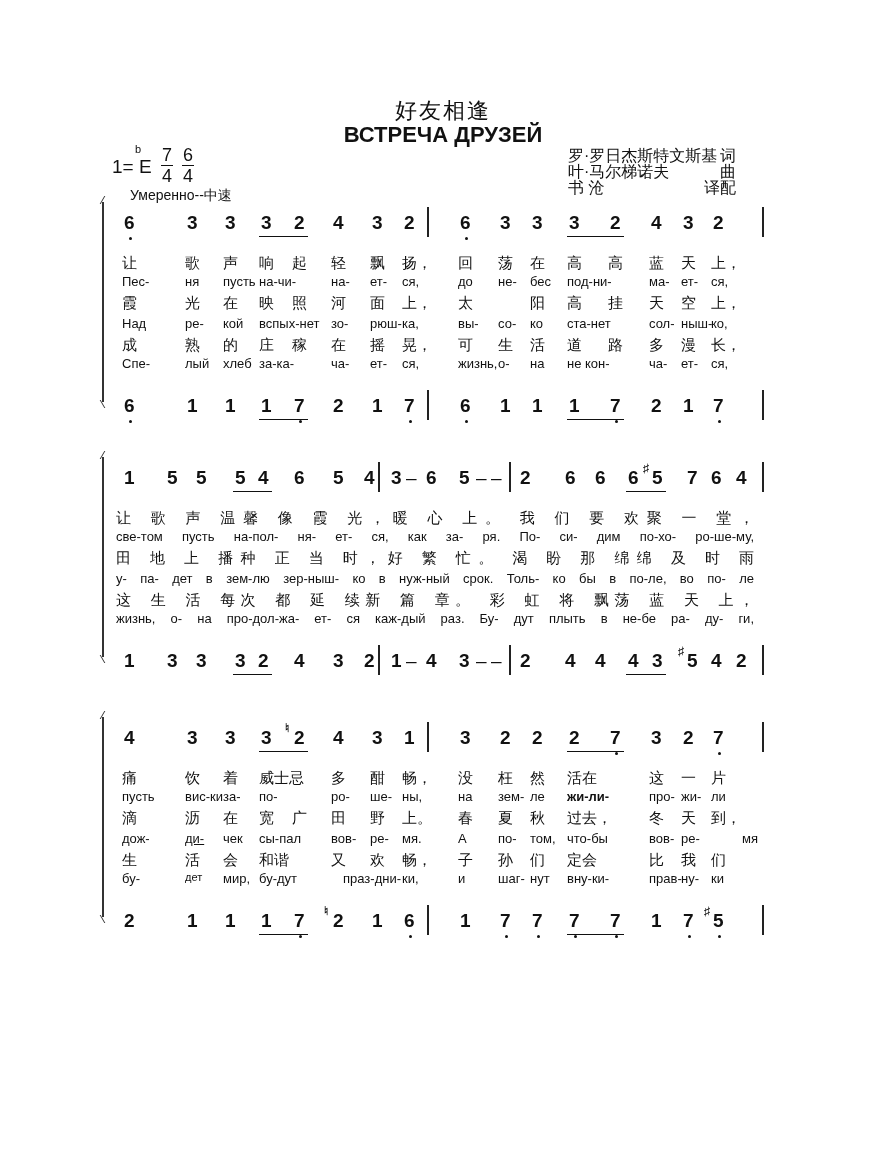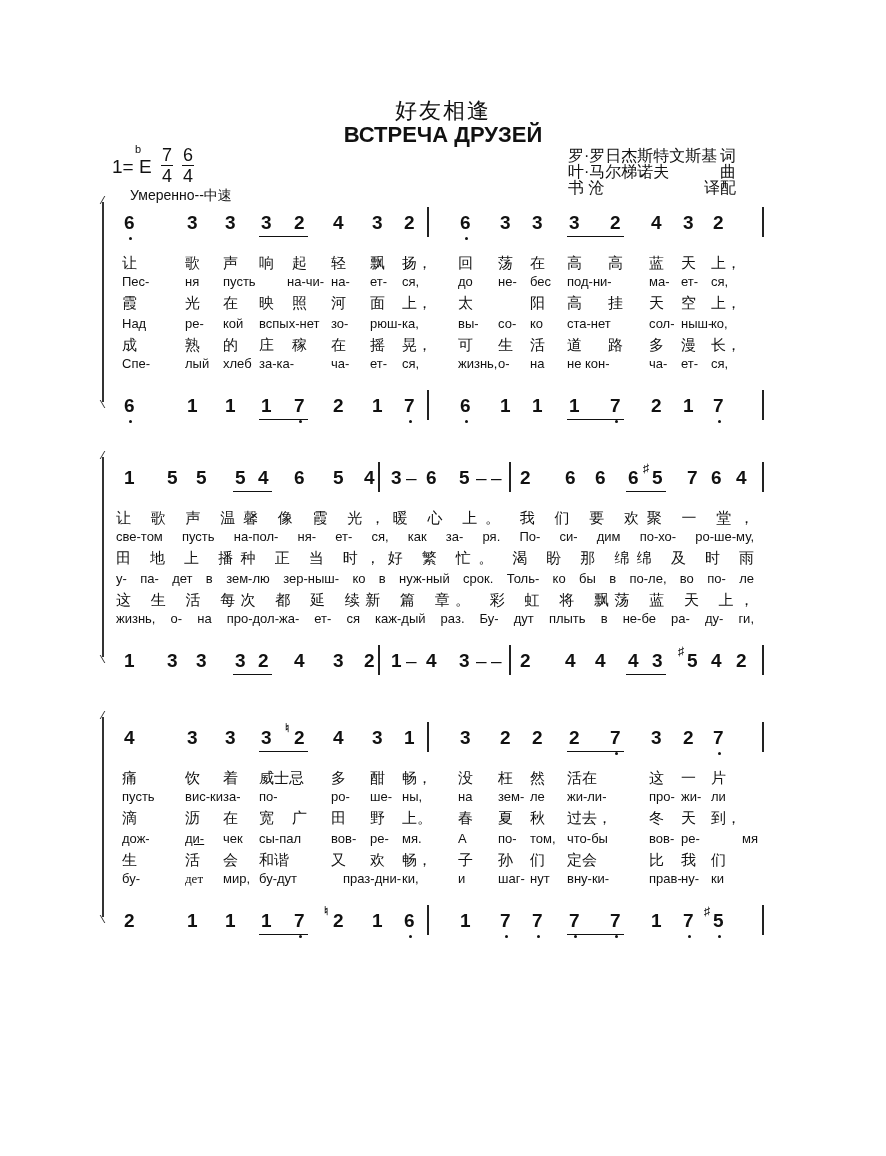--- a/index.html
+++ b/index.html
@@ -122,21 +122,21 @@
 <span class="abs" style="top: 254px; left: 498px; font-size: 15px;">荡</span>
 <span class="abs" style="top: 254px; left: 530px; font-size: 15px;">在</span>
 <span class="abs" style="top: 254px; left: 567px; font-size: 15px;">高</span>
 <span class="abs" style="top: 254px; left: 608px; font-size: 15px;">高</span>
 <span class="abs" style="top: 254px; left: 649px; font-size: 15px;">蓝</span>
 <span class="abs" style="top: 254px; left: 681px; font-size: 15px;">天</span>
 <span class="abs" style="top: 254px; left: 711px; font-size: 15px;">上，</span>
 <span class="abs" style="top: 274px; left: 122px; font-size: 13px;">Пес-</span>
 <span class="abs" style="top: 274px; left: 185px; font-size: 13px;">ня</span>
 <span class="abs" style="top: 274px; left: 223px; font-size: 13px;">пусть</span>
-<span class="abs" style="top: 274px; left: 259px; font-size: 13px; margin-left: 28px;">на-чи-</span>
+<span class="abs" style="top: 274px; left: 259px; font-size: 13px;">на-чи-</span>
 <span class="abs" style="top: 274px; left: 331px; font-size: 13px;">на-</span>
 <span class="abs" style="top: 274px; left: 370px; font-size: 13px;">ет-</span>
 <span class="abs" style="top: 274px; left: 402px; font-size: 13px;">ся,</span>
 <span class="abs" style="top: 274px; left: 458px; font-size: 13px;">до</span>
 <span class="abs" style="top: 274px; left: 498px; font-size: 13px;">не-</span>
 <span class="abs" style="top: 274px; left: 530px; font-size: 13px;">бес</span>
 <span class="abs" style="top: 274px; left: 567px; font-size: 13px;">под-ни-</span>
 <span class="abs" style="top: 274px; left: 649px; font-size: 13px;">ма-</span>
 <span class="abs" style="top: 274px; left: 681px; font-size: 13px;">ет-</span>
 <span class="abs" style="top: 274px; left: 711px; font-size: 13px;">ся,</span>
@@ -333,21 +333,21 @@
 <span class="abs" style="top: 789px; left: 122px; font-size: 13px;">пусть</span>
 <span class="abs" style="top: 789px; left: 185px; font-size: 13px;">вис-ки</span>
 <span class="abs" style="top: 789px; left: 223px; font-size: 13px;">за-</span>
 <span class="abs" style="top: 789px; left: 259px; font-size: 13px;">по-</span>
 <span class="abs" style="top: 789px; left: 331px; font-size: 13px;">ро-</span>
 <span class="abs" style="top: 789px; left: 370px; font-size: 13px;">ше-</span>
 <span class="abs" style="top: 789px; left: 402px; font-size: 13px;">ны,</span>
 <span class="abs" style="top: 789px; left: 458px; font-size: 13px;">на</span>
 <span class="abs" style="top: 789px; left: 498px; font-size: 13px;">зем-</span>
 <span class="abs" style="top: 789px; left: 530px; font-size: 13px;">ле</span>
-<span class="abs" style="top: 789px; left: 567px; font-size: 13px;">жи-ли-</span>
+<span class="abs" style="top: 789px; left: 567px; font-size: 13px; font-weight: bold;">жи-ли-</span>
 <span class="abs" style="top: 789px; left: 649px; font-size: 13px;">про-</span>
 <span class="abs" style="top: 789px; left: 681px; font-size: 13px;">жи-</span>
 <span class="abs" style="top: 789px; left: 711px; font-size: 13px;">ли</span>
 <span class="abs" style="top: 809px; left: 122px; font-size: 15px;">滴</span>
 <span class="abs" style="top: 809px; left: 185px; font-size: 15px;">沥</span>
 <span class="abs" style="top: 809px; left: 223px; font-size: 15px;">在</span>
 <span class="abs" style="top: 809px; left: 259px; font-size: 15px;">宽</span>
 <span class="abs" style="top: 809px; left: 292px; font-size: 15px;">广</span>
 <span class="abs" style="top: 809px; left: 331px; font-size: 15px;">田</span>
 <span class="abs" style="top: 809px; left: 370px; font-size: 15px;">野</span>
@@ -381,21 +381,21 @@
 <span class="abs" style="top: 851px; left: 370px; font-size: 15px;">欢</span>
 <span class="abs" style="top: 851px; left: 402px; font-size: 15px;">畅，</span>
 <span class="abs" style="top: 851px; left: 458px; font-size: 15px;">子</span>
 <span class="abs" style="top: 851px; left: 498px; font-size: 15px;">孙</span>
 <span class="abs" style="top: 851px; left: 530px; font-size: 15px;">们</span>
 <span class="abs" style="top: 851px; left: 567px; font-size: 15px;">定会</span>
 <span class="abs" style="top: 851px; left: 649px; font-size: 15px;">比</span>
 <span class="abs" style="top: 851px; left: 681px; font-size: 15px;">我</span>
 <span class="abs" style="top: 851px; left: 711px; font-size: 15px;">们</span>
 <span class="abs" style="top: 871px; left: 122px; font-size: 13px;">бу-</span>
-<span class="abs" style="top: 871px; left: 185px; font-size: 13px; font-family: Liberation Serif, serif;">дет</span>
+<span class="abs" style="top: 871px; left: 185px; font-size: 11px;">дет</span>
 <span class="abs" style="top: 871px; left: 223px; font-size: 13px;">мир,</span>
 <span class="abs" style="top: 871px; left: 259px; font-size: 13px;">бу-дут</span>
 <span class="abs" style="top: 871px; left: 343px; font-size: 13px;">праз-дни-</span>
 <span class="abs" style="top: 871px; left: 402px; font-size: 13px;">ки,</span>
 <span class="abs" style="top: 871px; left: 458px; font-size: 13px;">и</span>
 <span class="abs" style="top: 871px; left: 498px; font-size: 13px;">шаг-</span>
 <span class="abs" style="top: 871px; left: 530px; font-size: 13px;">нут</span>
 <span class="abs" style="top: 871px; left: 567px; font-size: 13px;">вну-ки-</span>
 <span class="abs" style="top: 871px; left: 649px; font-size: 13px;">прав-</span>
 <span class="abs" style="top: 871px; left: 681px; font-size: 13px;">ну-</span>

